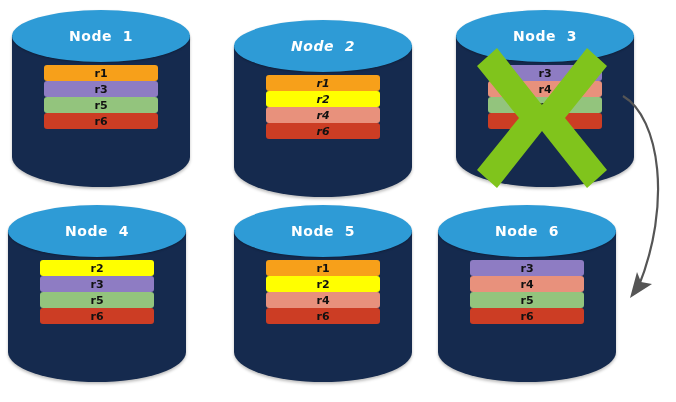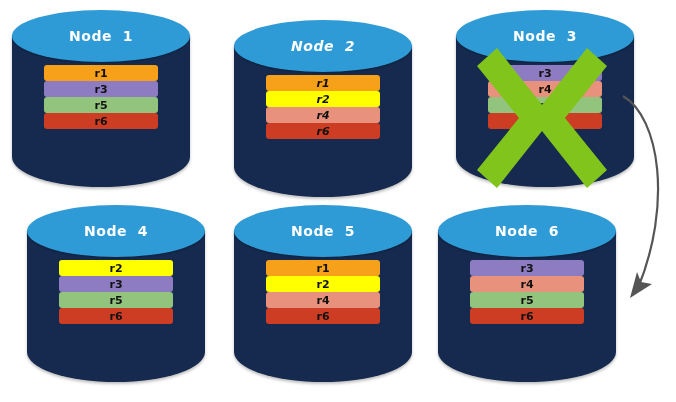--- a/index.html
+++ b/index.html
@@ -85,21 +85,21 @@
     <div class="cyl-top"></div>
     <div class="cyl-title">Node  3</div>
     <div class="bars">
       <div class="bar" style="background-color: rgb(142, 124, 195);">r3</div>
       <div class="bar" style="background-color: rgb(232, 145, 124);">r4</div>
       <div class="bar" style="background-color: rgb(147, 196, 125);">r5</div>
       <div class="bar" style="background-color: rgb(204, 61, 36);">r6</div>
     </div>
   </div>
 
-  <div class="node" style="left:27px;top:205px;">
+  <div class="node" style="left:8px;top:205px;">
     <div class="cyl-body"></div>
     <div class="cyl-top"></div>
     <div class="cyl-title">Node  4</div>
     <div class="bars">
       <div class="bar" style="background-color: rgb(255, 255, 0);">r2</div>
       <div class="bar" style="background-color: rgb(142, 124, 195);">r3</div>
       <div class="bar" style="background-color: rgb(147, 196, 125);">r5</div>
       <div class="bar" style="background-color: rgb(204, 61, 36);">r6</div>
     </div>
   </div>

